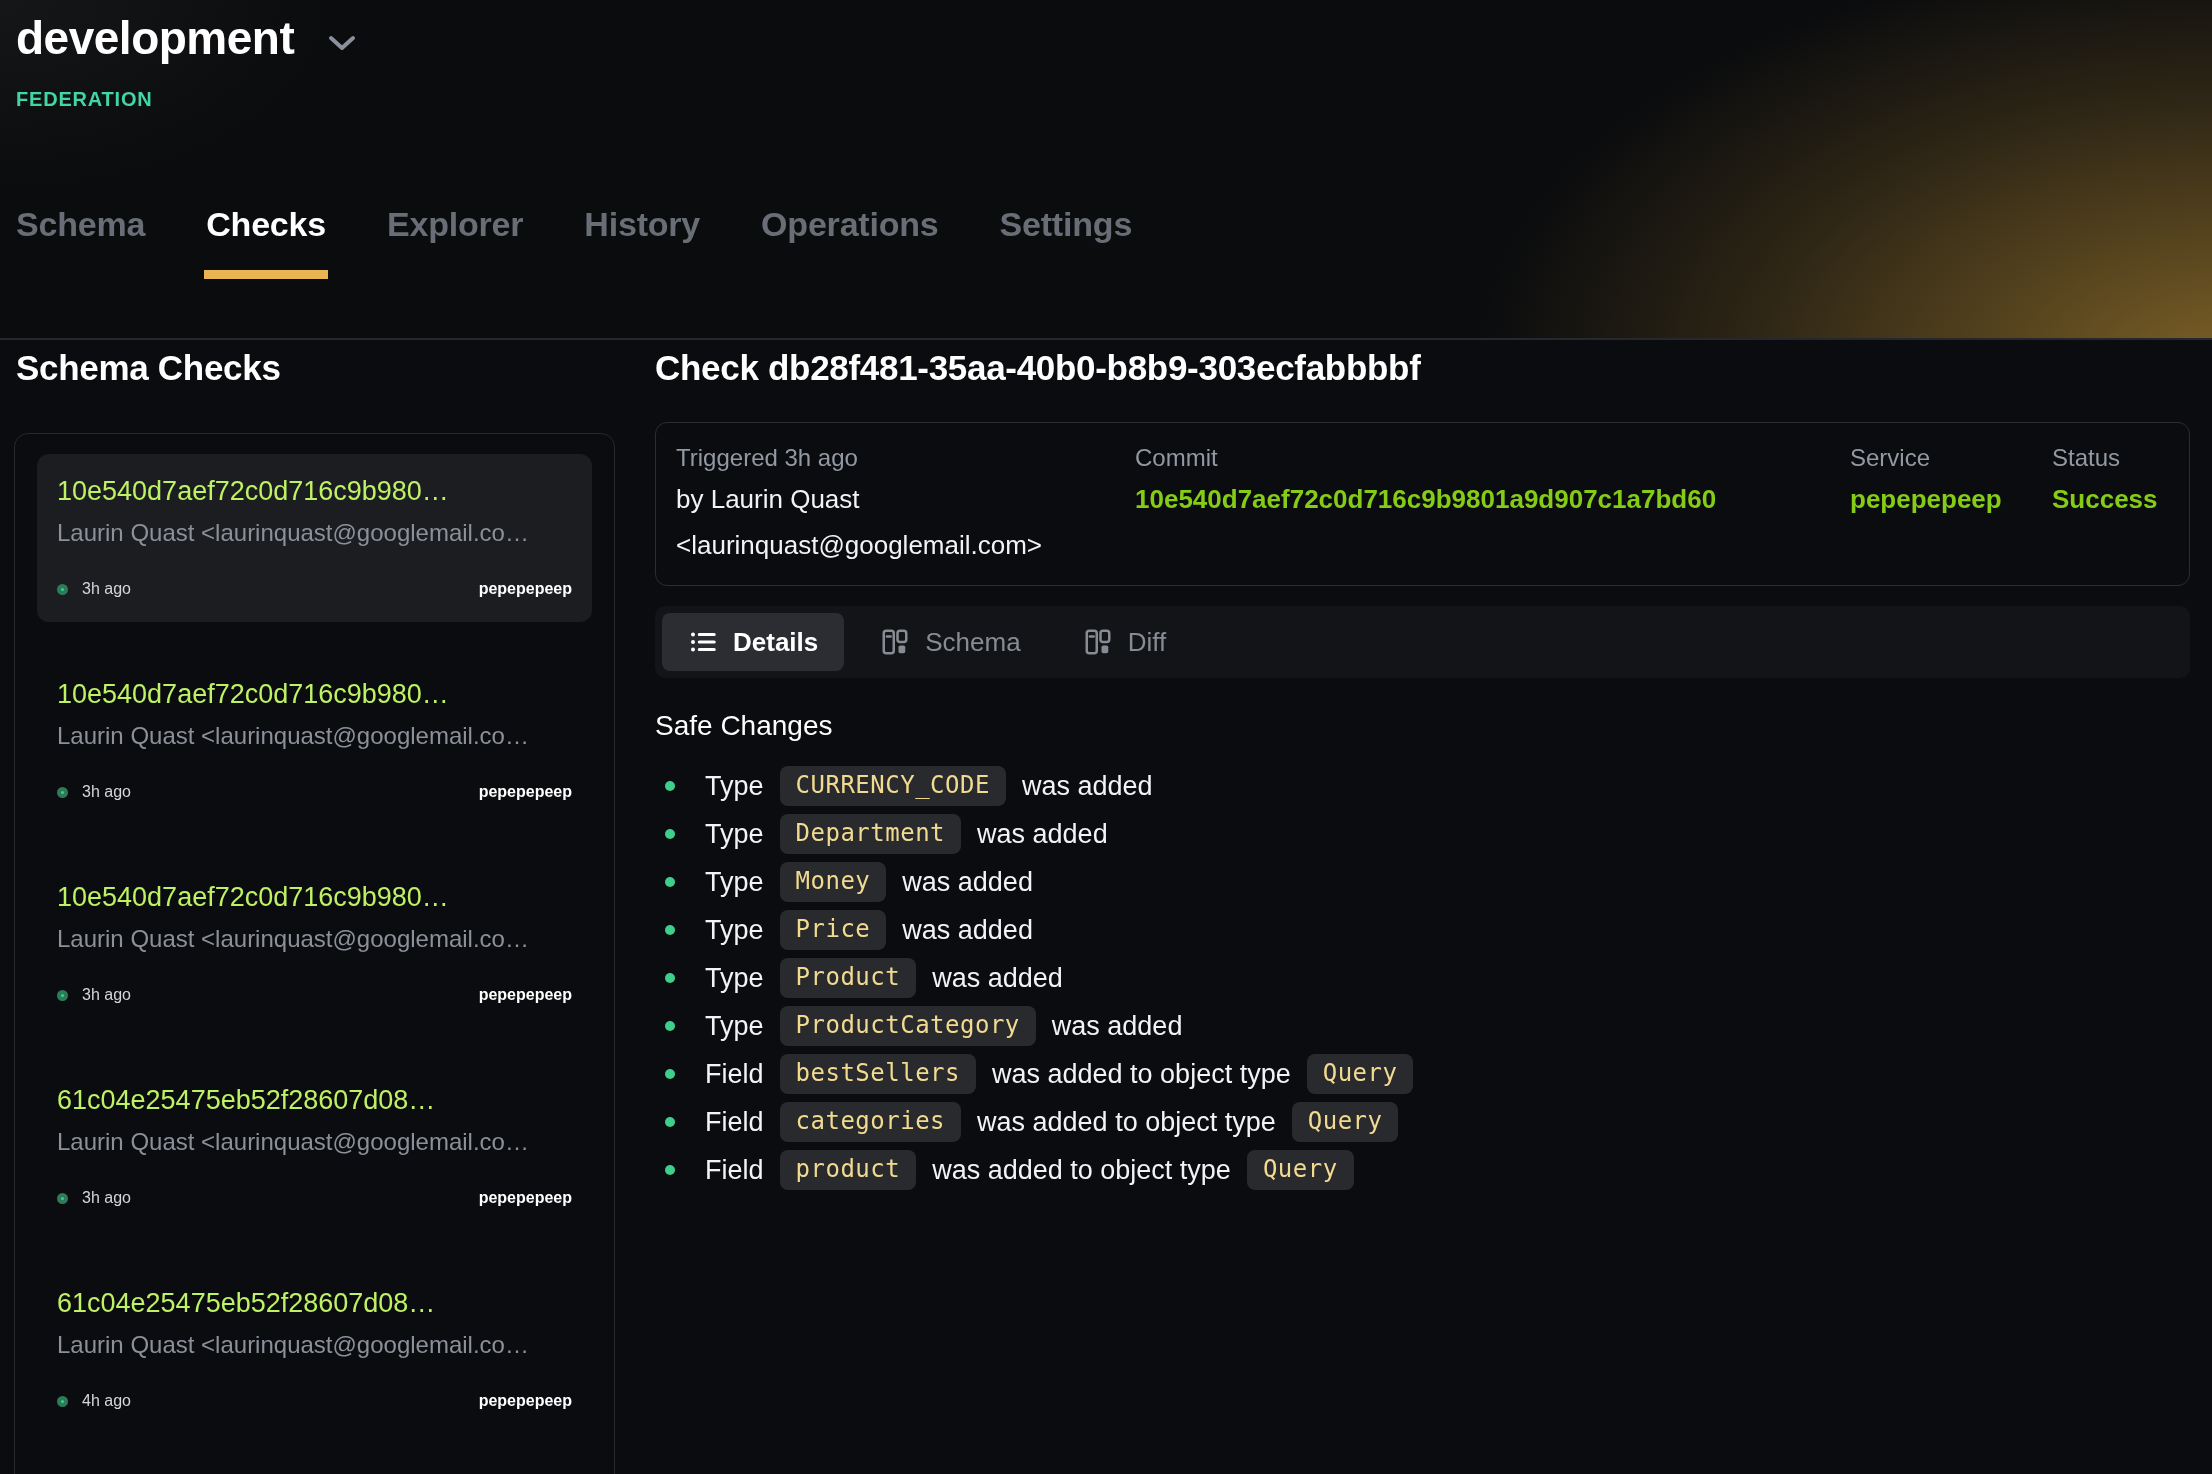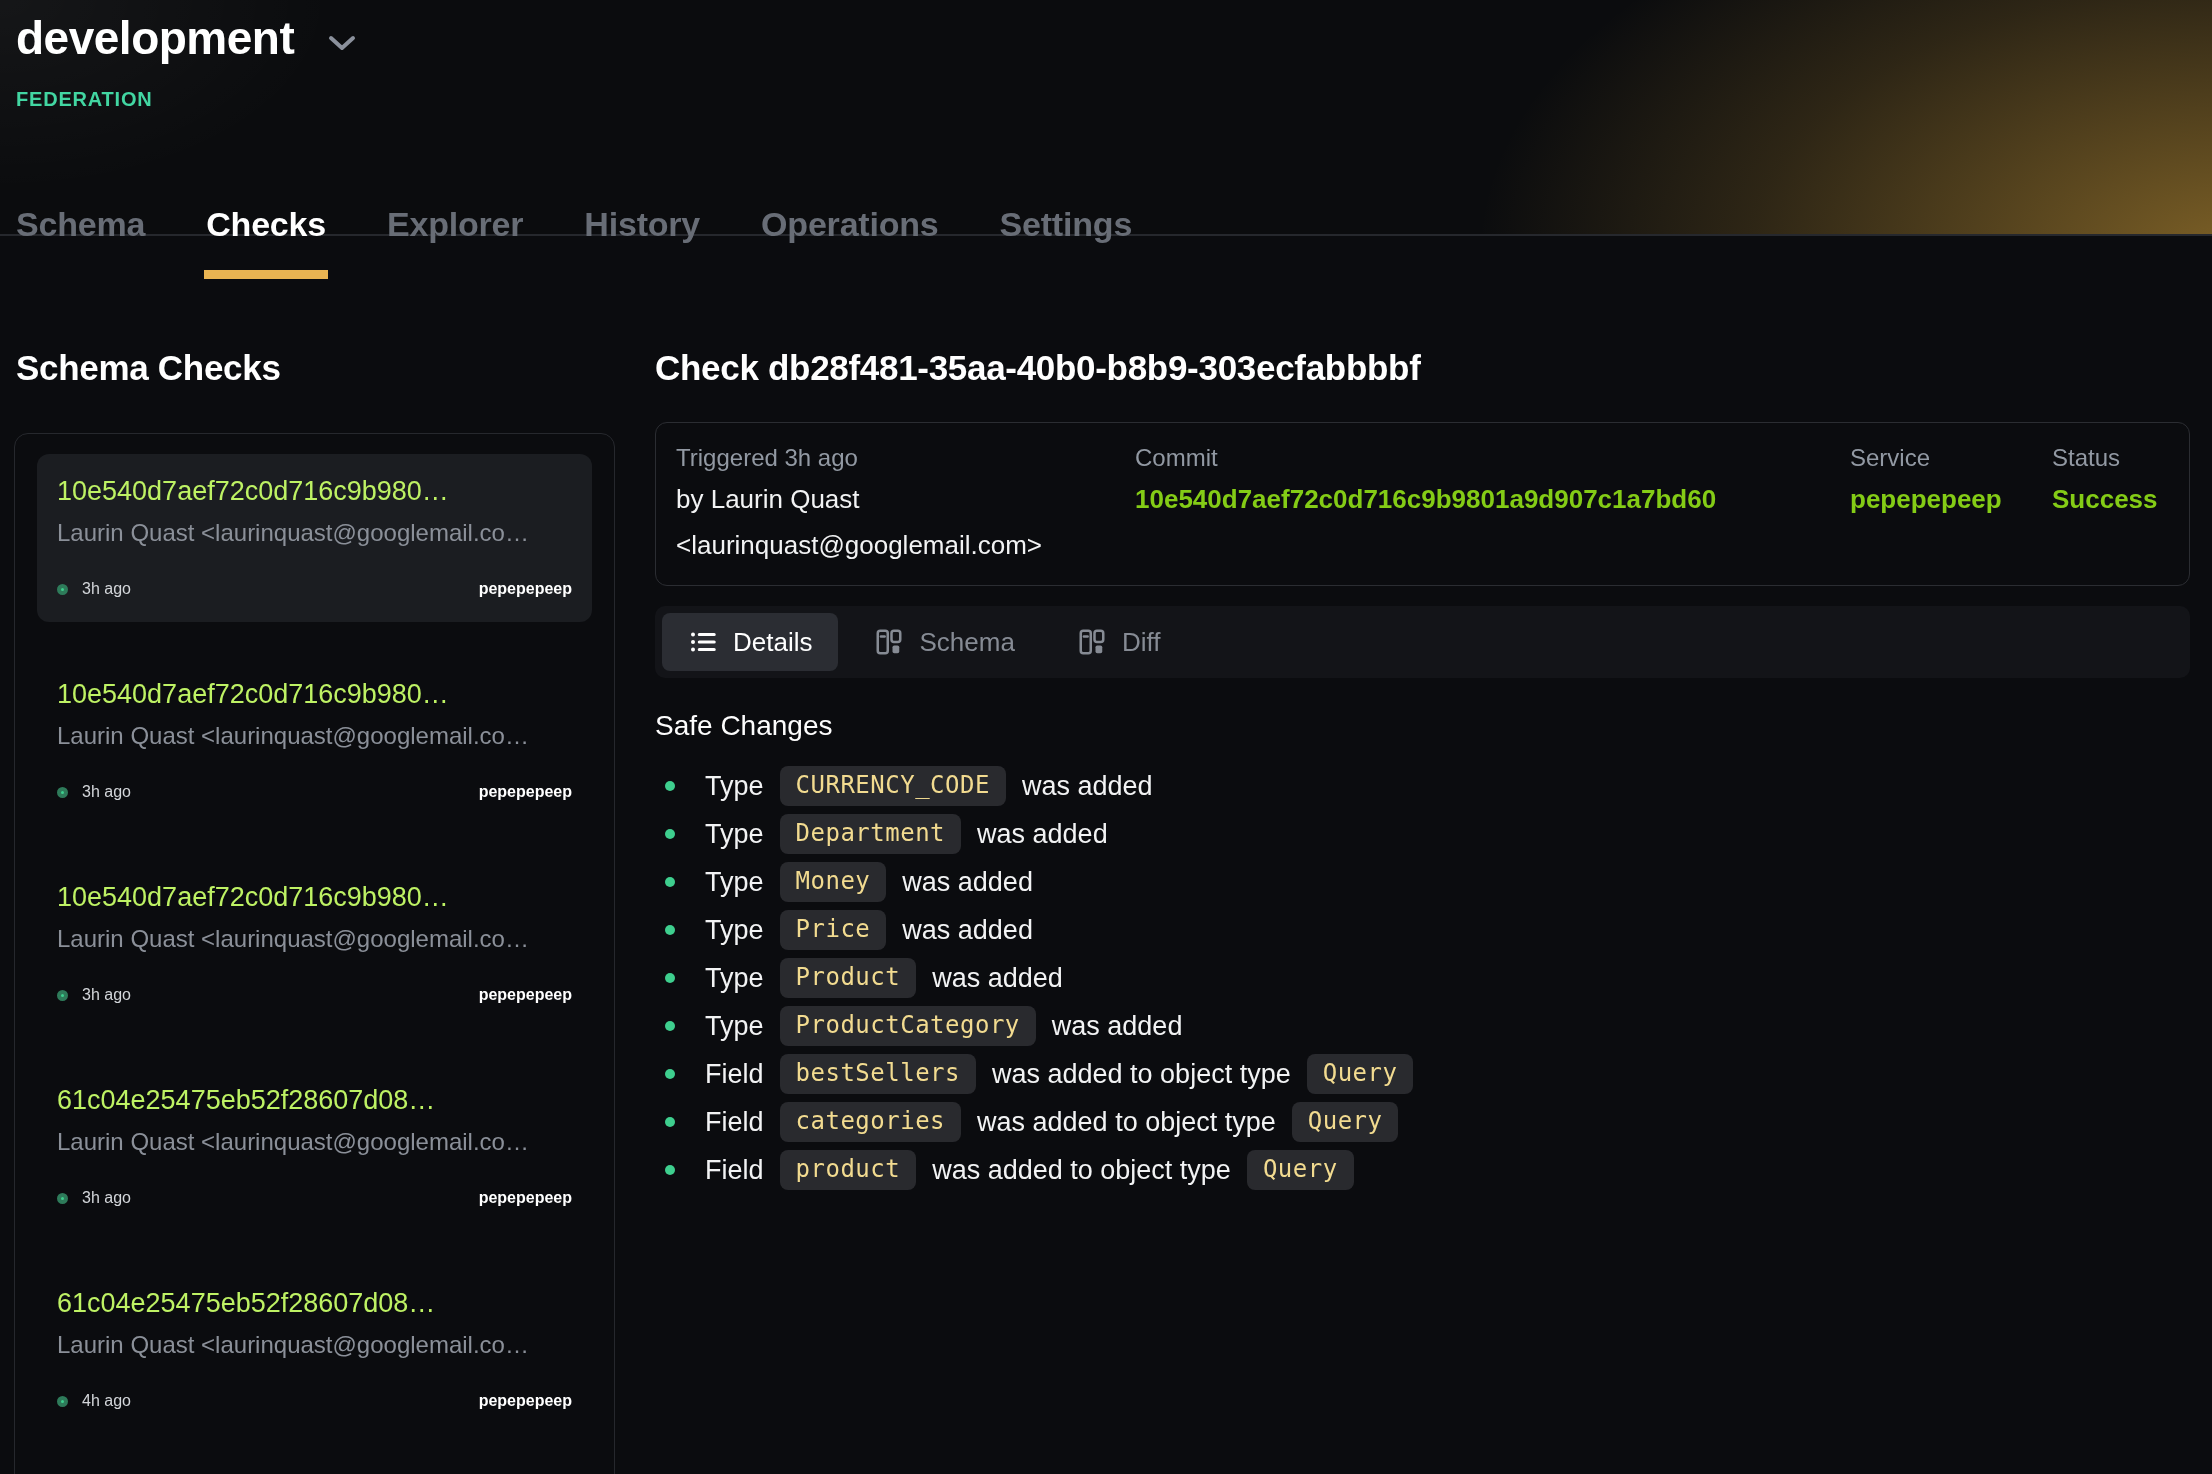--- a/index.html
+++ b/index.html
@@ -7,21 +7,21 @@
   body {
     position:relative; overflow:hidden;
     background:#0b0c0f;
     color:#ededee;
     font-family:"Liberation Sans","DejaVu Sans",sans-serif;
     -webkit-font-smoothing:antialiased;
   }
 
   
   .header {
-    position:absolute; left:0; top:0; width:2212px; height:236px;
+    position:absolute; left:0; top:0; width:2212px; height:340px;
     background:
       radial-gradient(1050px 580px at 101% 108%, rgba(227,172,60,.52), rgba(227,172,60,.16) 46%, rgba(11,12,14,0) 72%),
       radial-gradient(560px 320px at 0% 0%, rgba(255,255,255,.045), rgba(255,255,255,0) 60%),
       #0b0c0e;
     border-bottom:2px solid #26282d;
   }
   .project-select { position:absolute; left:16px; top:8px; display:flex; align-items:center; gap:34px; cursor:pointer; }
   .project-name { font-size:46px; font-weight:800; letter-spacing:-0.5px; color:#fff; line-height:60px; }
   .chevron-icon { display:inline-flex; margin-top:10px; color:#8b919c; }
   .federation-badge {
@@ -68,21 +68,21 @@
   .meta-value.bold { font-weight:700; color:#84cc16; }
 
   .view-tabs {
     margin-top:20px; background:#131418; border-radius:10px;
     padding:7px; display:flex; gap:10px; align-items:stretch;
   }
   .view-tab {
     display:flex; align-items:center; gap:15px; padding:0 26px; height:58px;
     border-radius:8px; font-size:26px; color:#868b94; cursor:pointer;
   }
-  .view-tab.active { background:#2b2d33; color:#fff; font-weight:400; }
+  .view-tab.active { background:#2b2d33; color:#fff; font-weight:700; }
   .view-tab .vt-icon { display:inline-flex; }
 
   .safe-changes-title { margin:32px 0 24px 0; font-size:28px; font-weight:400; color:#fdfdfd; }
   .changes-list { list-style:none; }
   .change-row { display:flex; align-items:center; gap:16px; height:40px; margin-bottom:8px; font-size:27px; color:#f2f3f4; }
   .bullet { width:10px; height:10px; border-radius:50%; background:#3ecf8e; margin:0 14px 0 10px; flex:none; }
   .chip {
     background:#292a2e; border-radius:8px; padding:5px 16px 7px 16px;
     font-family:"DejaVu Sans Mono","Liberation Mono",monospace;
     font-size:24px; letter-spacing:.5px; color:#f2db90; white-space:nowrap;

